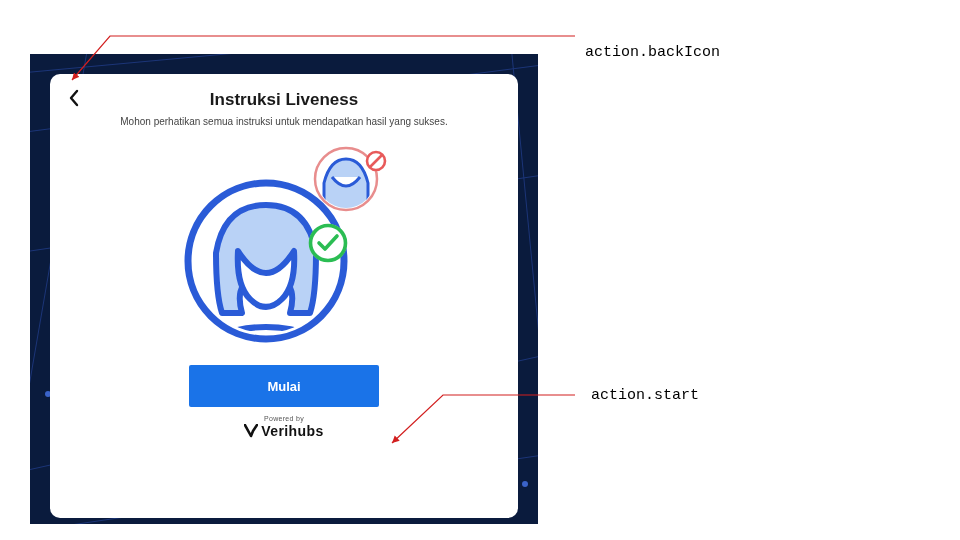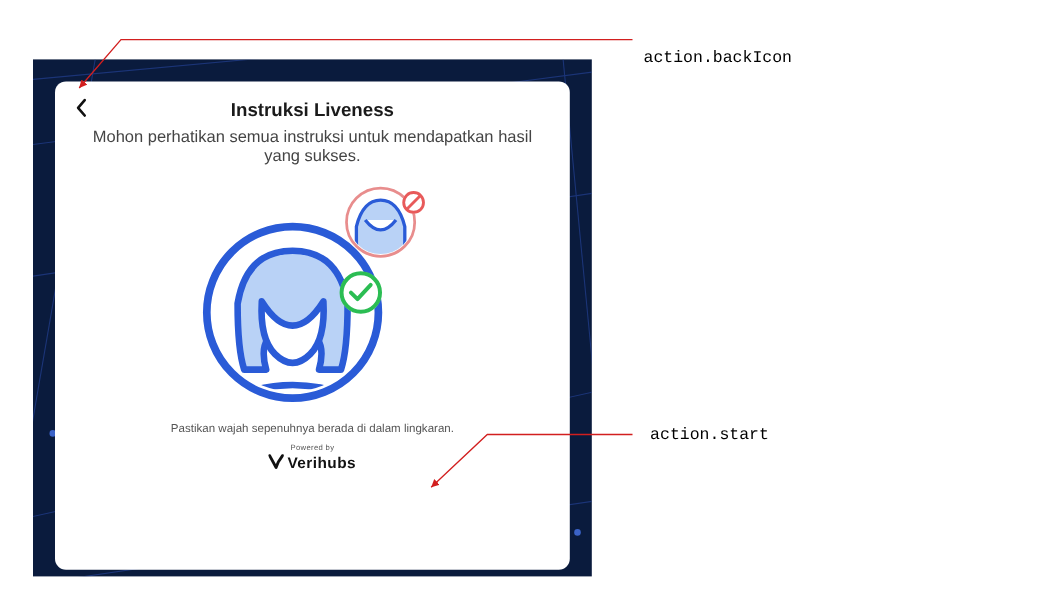--- a/index.html
+++ b/index.html
@@ -48,21 +48,21 @@
     justify-content: center;
     cursor: pointer;
   }
   .title {
     font-size: 17px;
     font-weight: 700;
     color: #1a1a1a;
     margin-top: 2px;
   }
   .subtitle {
-    font-size: 15px;
+    font-size: 10px;
     color: #444;
     margin-top: 6px;
     text-align: center;
   }
   .illus {
     margin-top: 14px;
     width: 240px;
     height: 210px;
     position: relative;
   }
@@ -181,22 +181,22 @@
 
           <g transform="translate(122,42)">
             <circle cx="20" cy="20" r="19" fill="#fff"></circle>
             <circle cx="20" cy="20" r="17.5" fill="none" stroke="#2bbd53" stroke-width="3.6"></circle>
             <polyline points="11,20 17,26 29,13" fill="none" stroke="#2bbd53" stroke-width="3.6" stroke-linecap="round" stroke-linejoin="round"></polyline>
           </g>
         </g>
       </svg>
     </div>
 
-    <div class="hint">Pastikan wajah sepenuhnya berada di dalam lingkaran.</div>
-
+
+    <button class="start-btn">Mulai</button>
 
     <div class="powered">
       <span class="powered-label">Powered by</span>
       <span class="powered-brand">
         <svg width="14" height="14" viewBox="0 0 14 14">
           <path d="M1 1 L7 12 L9 7 L13 1" fill="none" stroke="#111" stroke-width="2.6" stroke-linecap="round" stroke-linejoin="round"></path>
         </svg>
         <span>Verihubs</span>
       </span>
     </div>

